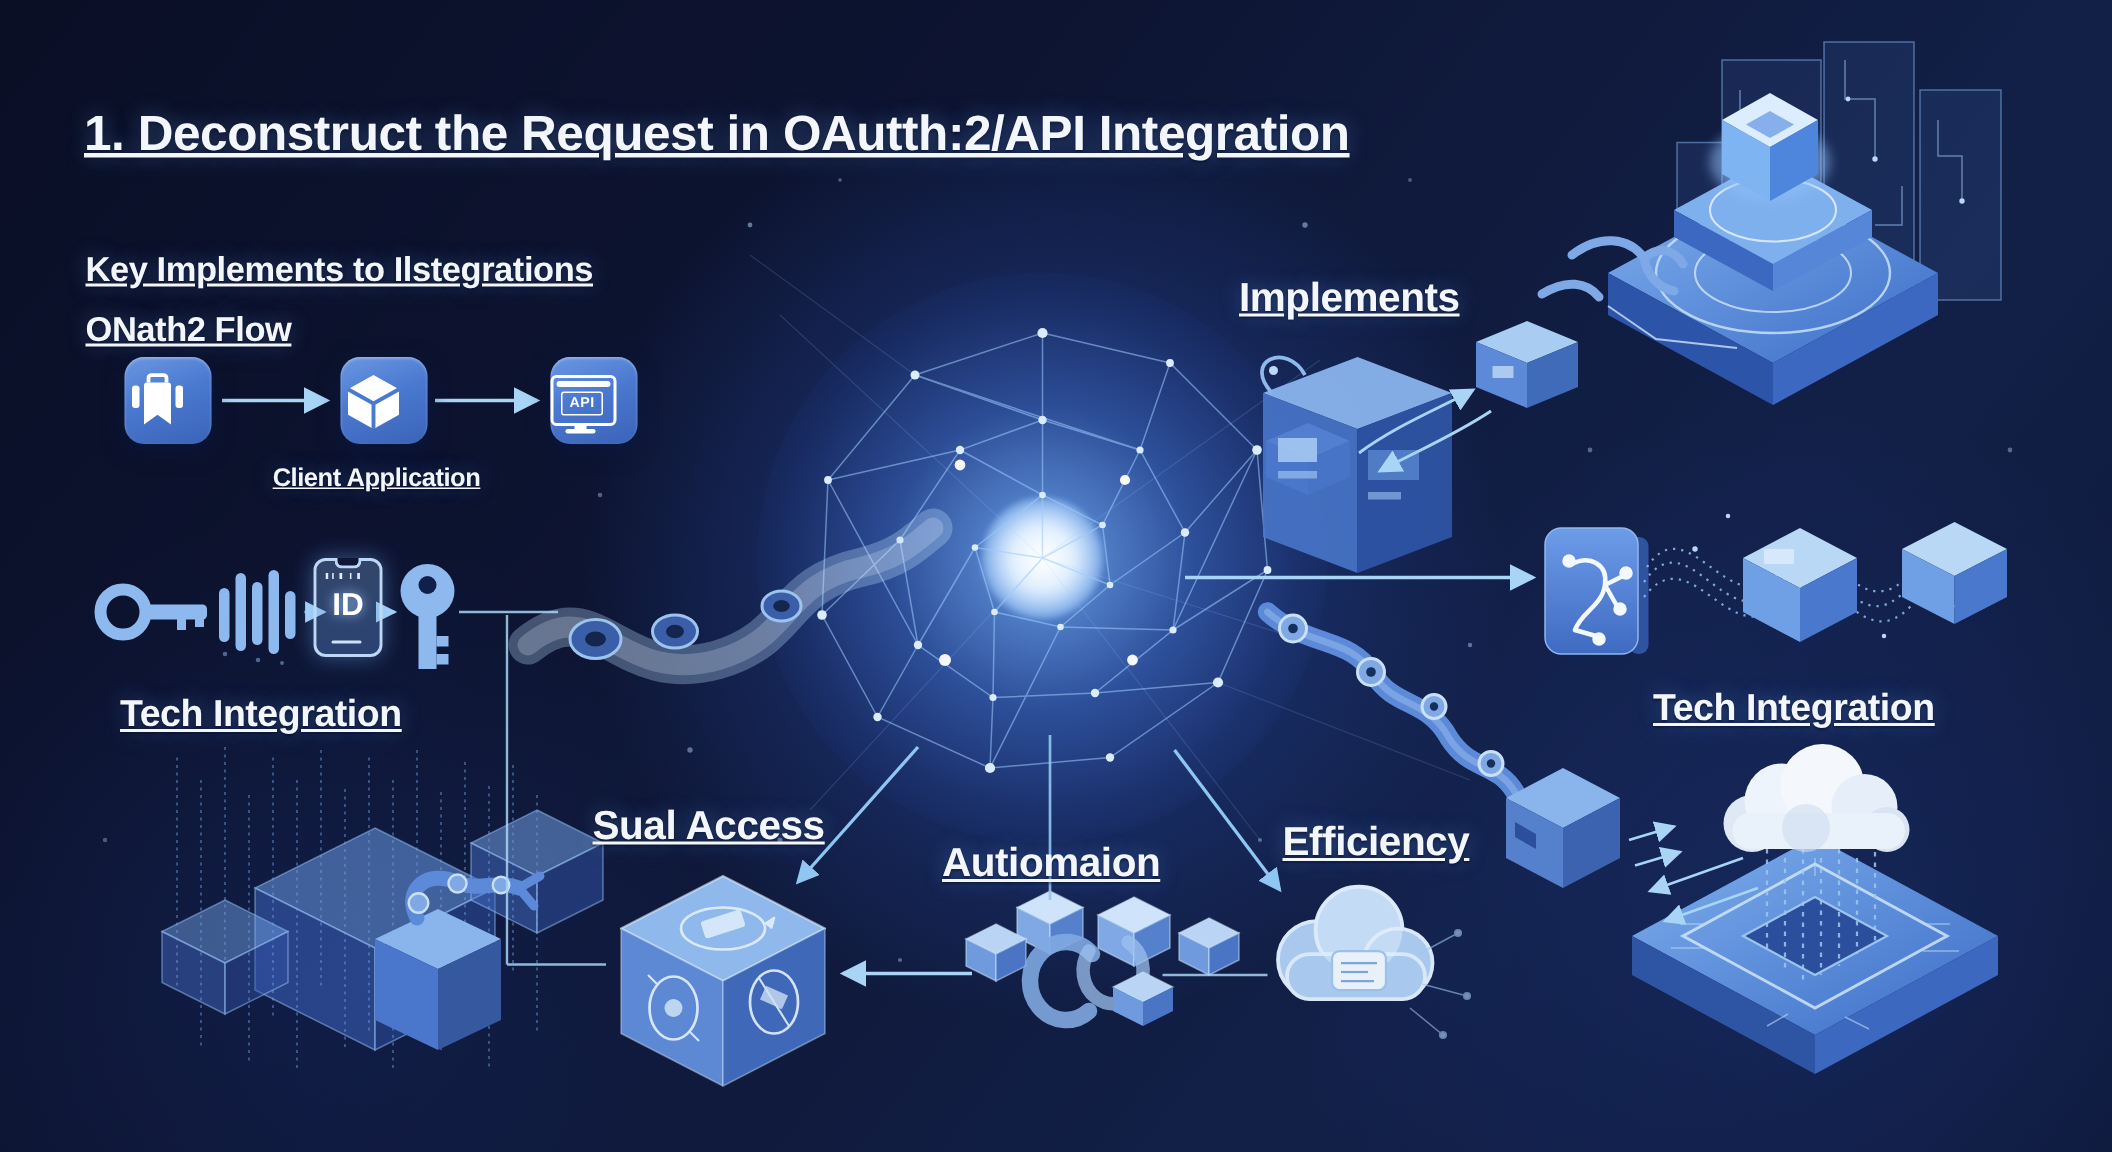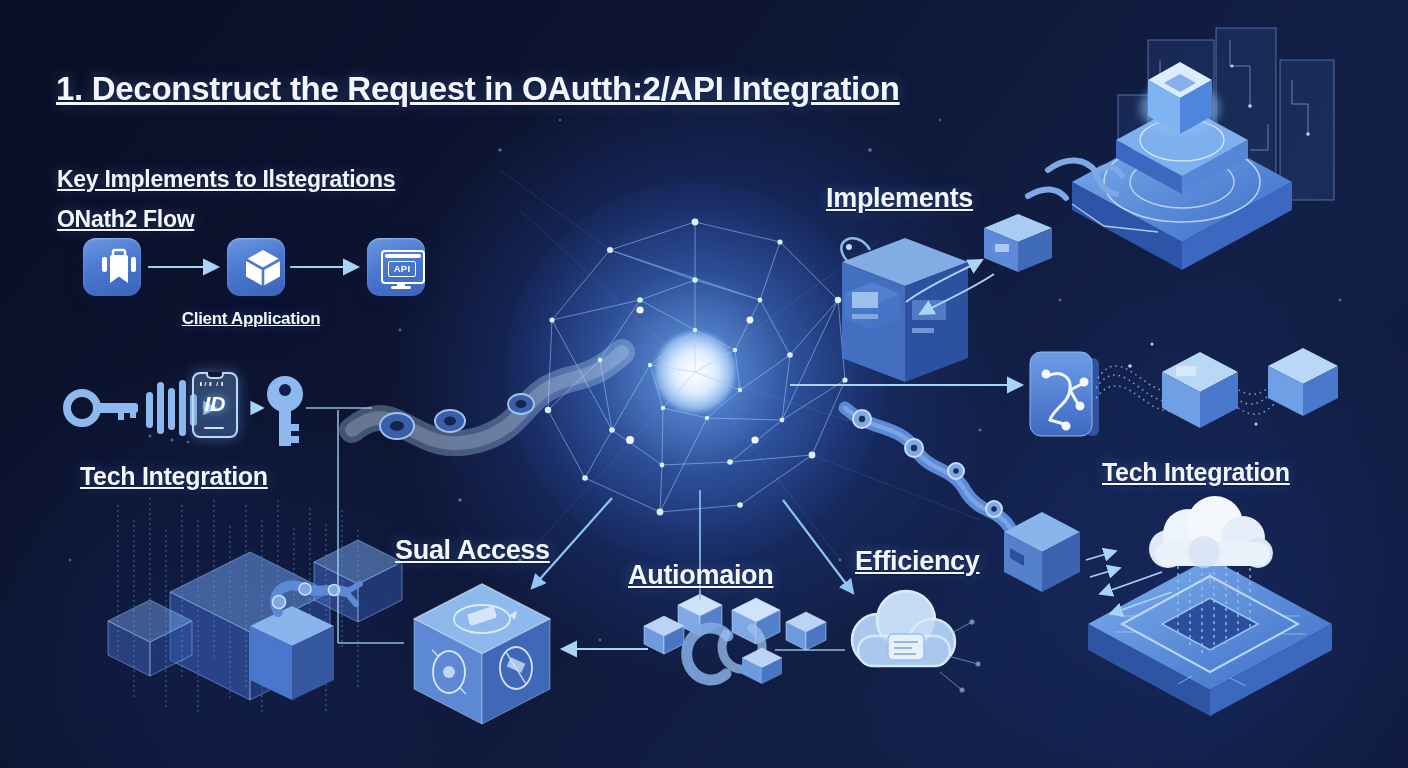--- a/index.html
+++ b/index.html
@@ -24,32 +24,32 @@
   .sphere-glow{left:505px;top:182px;width:380px;height:380px;border-radius:50%;
     background:radial-gradient(circle, rgba(255,255,255,0.98) 0%, rgba(190,220,255,0.9) 5%,
       rgba(110,170,255,0.55) 16%, rgba(70,125,240,0.32) 38%, rgba(45,85,205,0.12) 62%, rgba(30,60,160,0) 76%);}
   .core-glow{left:655px;top:332px;width:80px;height:80px;border-radius:50%;
     background:radial-gradient(circle, #ffffff 0%, rgba(230,242,255,.95) 35%, rgba(150,200,255,.5) 70%, rgba(120,180,255,0) 100%);
     filter:blur(2px);}
   
   .tile{width:58px;height:58px;border-radius:13px;
     background:linear-gradient(160deg,#6b97e2 0%, #4a79d0 45%, #3a63b8 100%);
     box-shadow:0 4px 14px rgba(10,25,70,.6), inset 0 1px 2px rgba(255,255,255,.35);
-    display:flex;align-items:center;justify-content:flex-end;}
+    display:flex;align-items:center;justify-content:flex-start;}
   
   .monitor{width:40px;height:30px;border:2.5px solid #fff;border-radius:4px;position:relative;background:transparent;}
   .monitor .topbar{position:absolute;left:2px;right:2px;top:2px;height:4px;background:#fff;border-radius:2px;}
   .monitor .apibox{position:absolute;left:5px;top:9px;width:26px;height:14px;border:1.6px solid #fff;border-radius:2px;
     color:#fff;font-size:9.5px;font-weight:700;text-align:center;line-height:14px;letter-spacing:.3px;}
   .monitor .stand{position:absolute;left:14px;top:30px;width:8px;height:4px;background:#fff;}
   .monitor .base{position:absolute;left:8px;top:34px;width:20px;height:3px;background:#fff;border-radius:2px;}
   
-  .idcard{left:192px;top:372px;width:42px;height:62px;border:2px solid #bcd8f6;border-radius:8px;
+  .idcard{left:209px;top:372px;width:42px;height:62px;border:2px solid #bcd8f6;border-radius:8px;
     background:linear-gradient(180deg, rgba(140,185,240,.30), rgba(90,140,215,.38));
-    box-shadow:0 0 14px rgba(110,170,250,.45);color:#e8f3fe;font-style:italic;}
+    box-shadow:0 0 14px rgba(110,170,250,.45);color:#e8f3fe;}
   .idcard .notch{position:absolute;left:12px;top:-2px;width:14px;height:5px;background:#0e1736;border:2px solid #bcd8f6;border-top:none;border-radius:0 0 5px 5px;}
   .idcard .chipline{position:absolute;left:6px;top:8px;width:28px;height:4px;color:#dcecfc;font-size:5px;letter-spacing:1px;line-height:4px;overflow:hidden;}
   .idcard .idtxt{position:absolute;left:0;right:0;top:18px;text-align:center;font-size:21px;font-weight:700;color:#fff;text-shadow:0 0 8px rgba(160,205,255,.9);}
   .idcard .footline{position:absolute;left:10px;bottom:7px;width:20px;height:2.5px;background:#cfe2f8;border-radius:2px;}
 </style>
 </head>
 <body>
 
 <div id="canvas">
 

